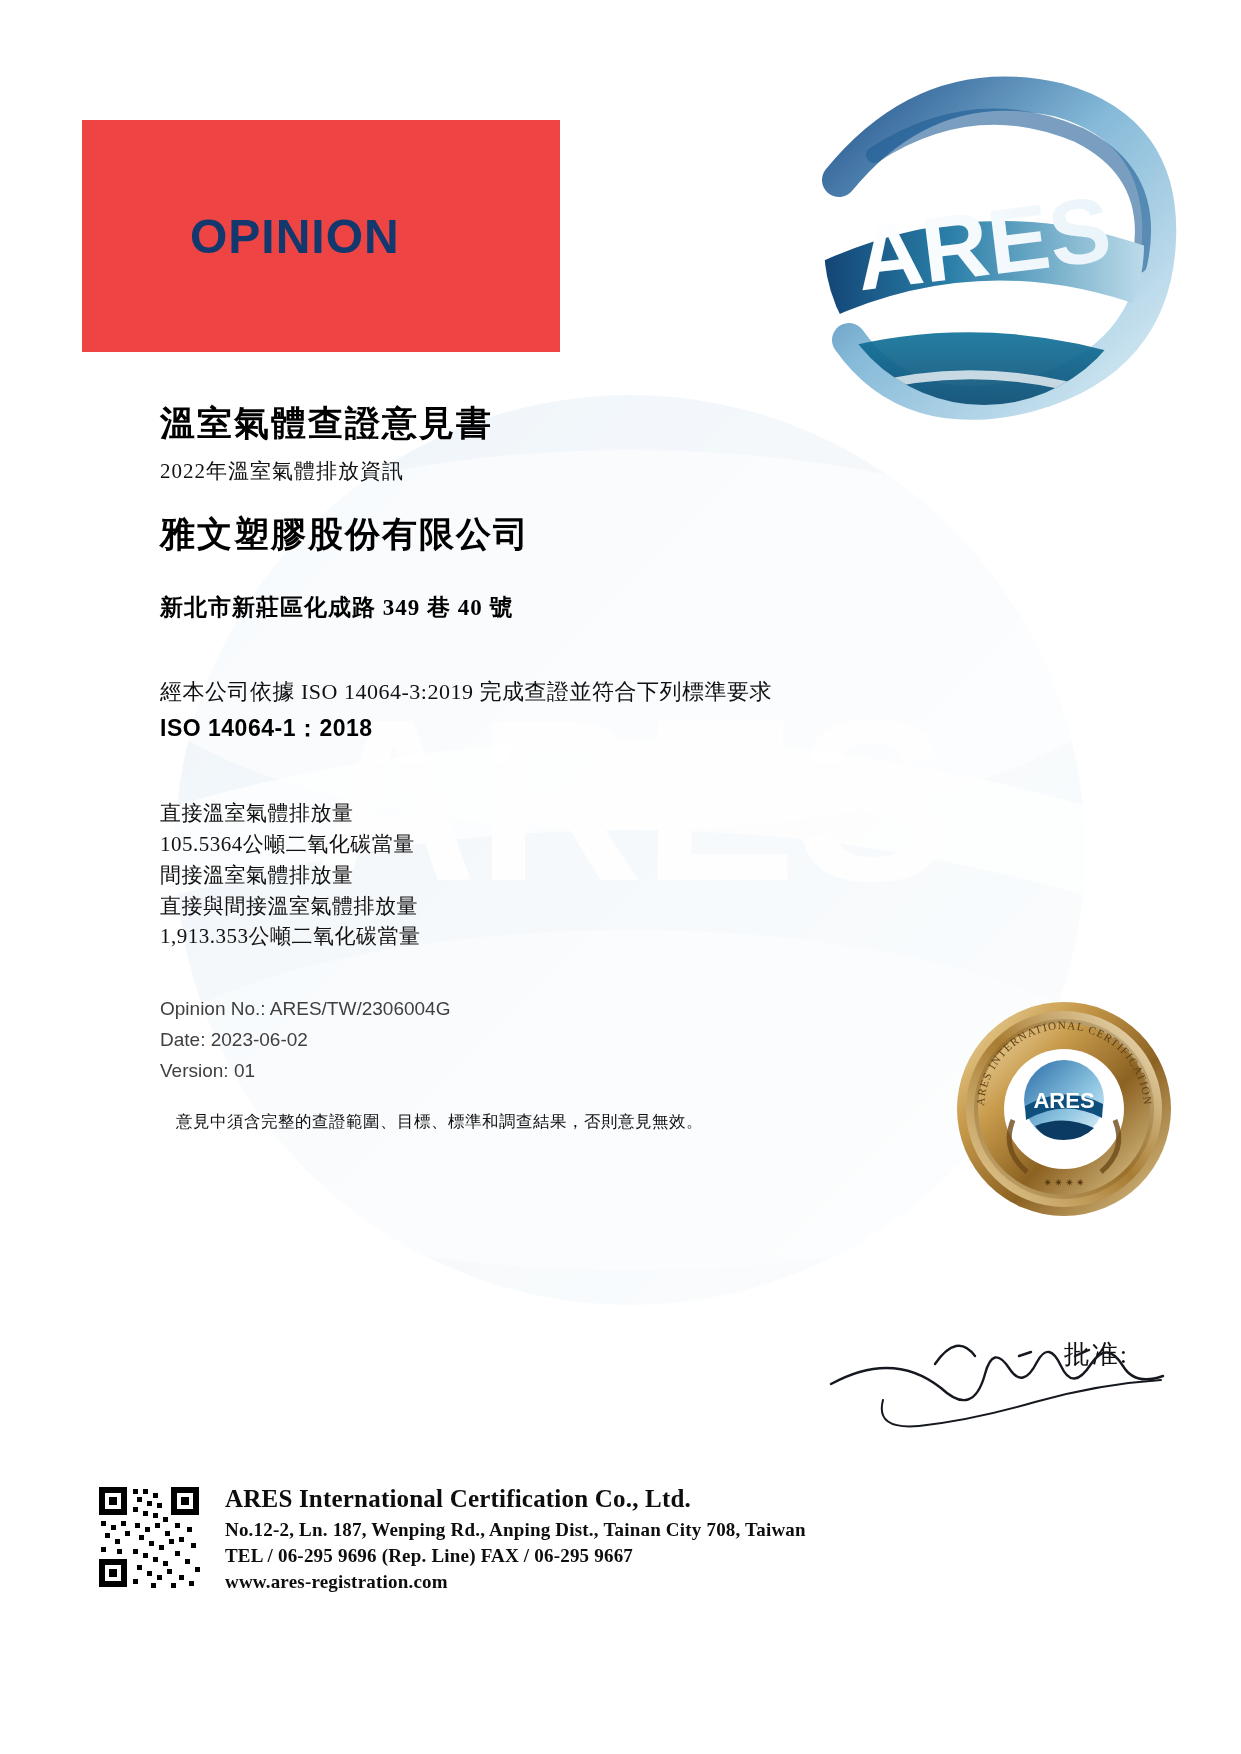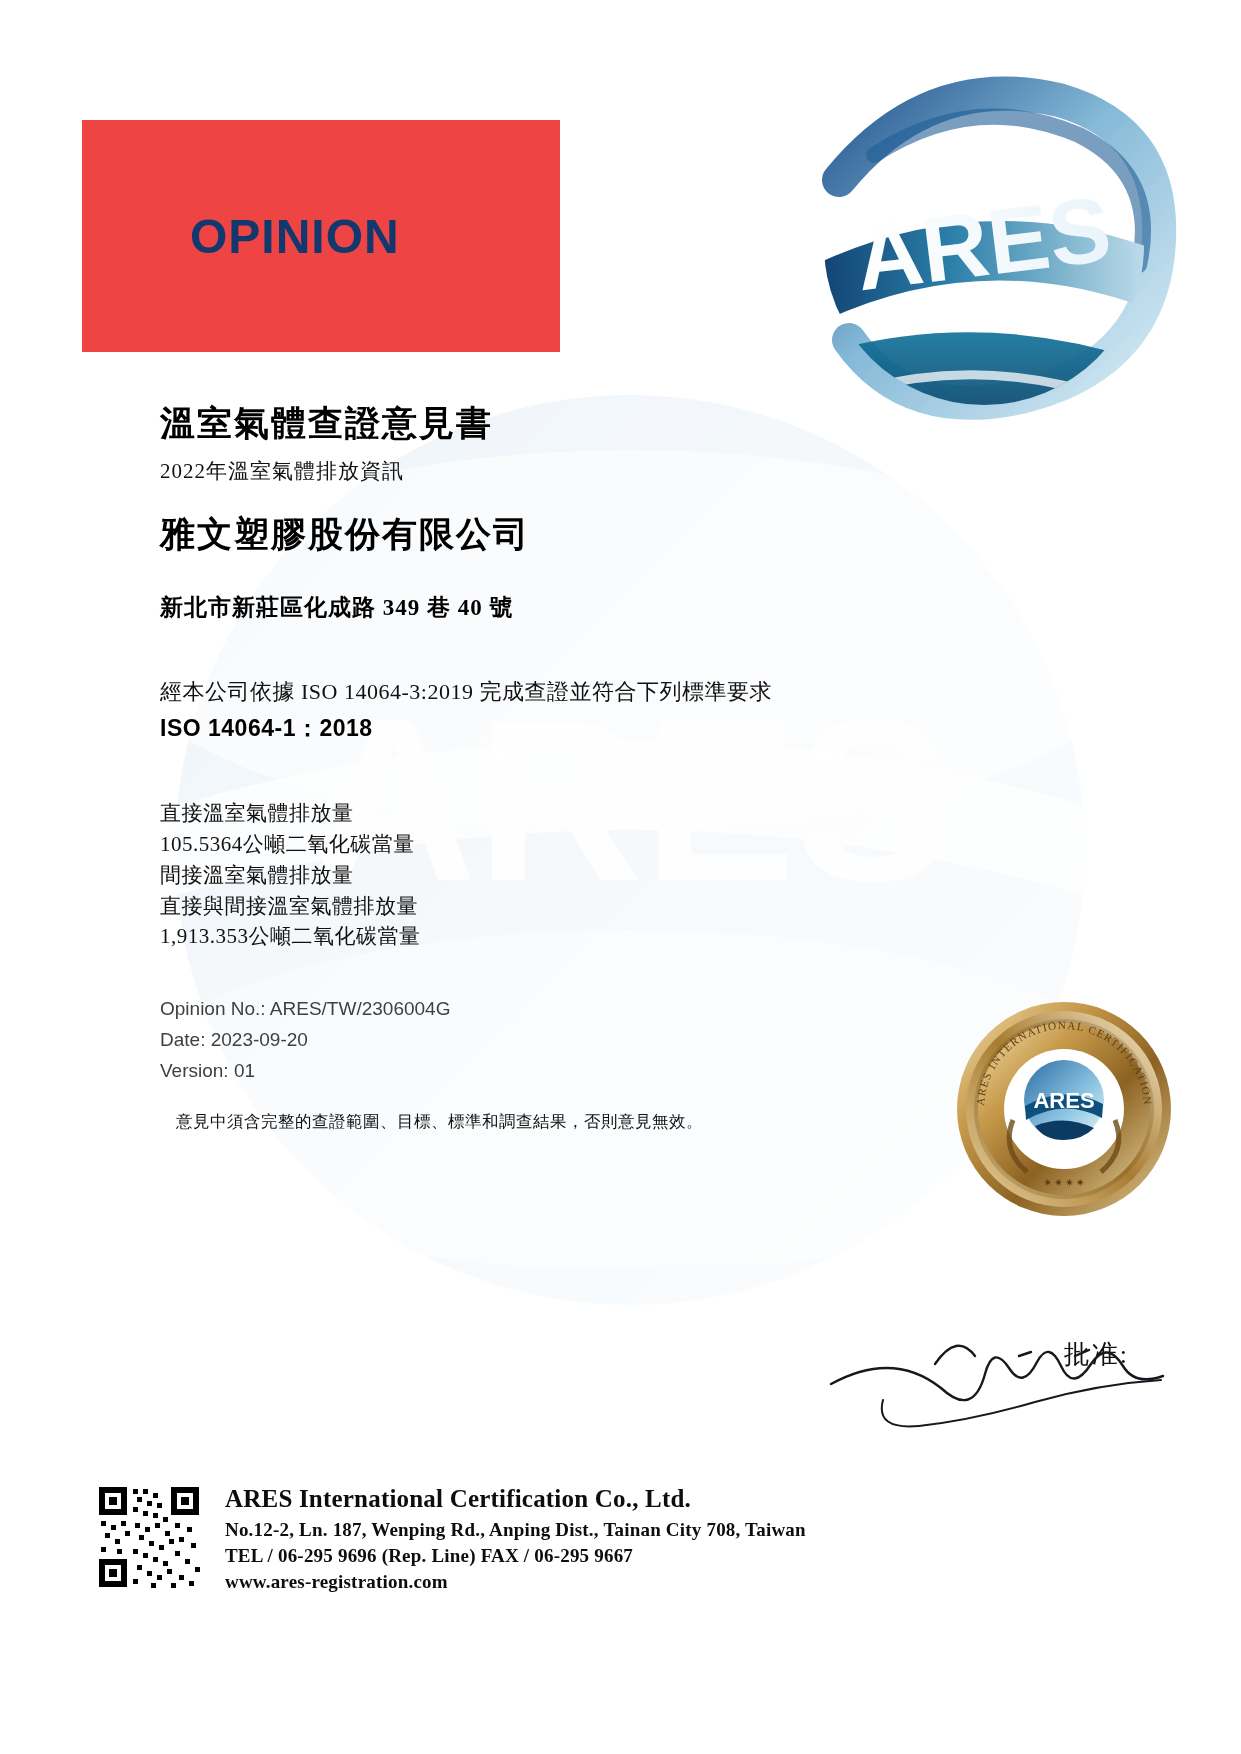--- a/index.html
+++ b/index.html
@@ -289,21 +289,21 @@
   <div class="emissions">
     <div class="emission-row">直接溫室氣體排放量</div>
     <div class="emission-row">105.5364公噸二氧化碳當量</div>
     <div class="emission-row">間接溫室氣體排放量</div>
     <div class="emission-row">直接與間接溫室氣體排放量</div>
     <div class="emission-row">1,913.353公噸二氧化碳當量</div>
   </div>
 
   <div class="meta">
     <div class="meta-row">Opinion No.: ARES/TW/2306004G</div>
-    <div class="meta-row">Date: 2023-09-20</div>
+    <div class="meta-row">Date: 2023-06-02</div>
     <div class="meta-row">Version: 01</div>
   </div>
 
   <div class="note">意見中須含完整的查證範圍、目標、標準和調查結果，否則意見無效。</div>
 </main>
 
 <div class="seal">
   <svg viewBox="0 0 218 218" width="218" height="218" xmlns="http://www.w3.org/2000/svg">
     <defs>
       <linearGradient id="goldA" x1="0" y1="0" x2="1" y2="1">

